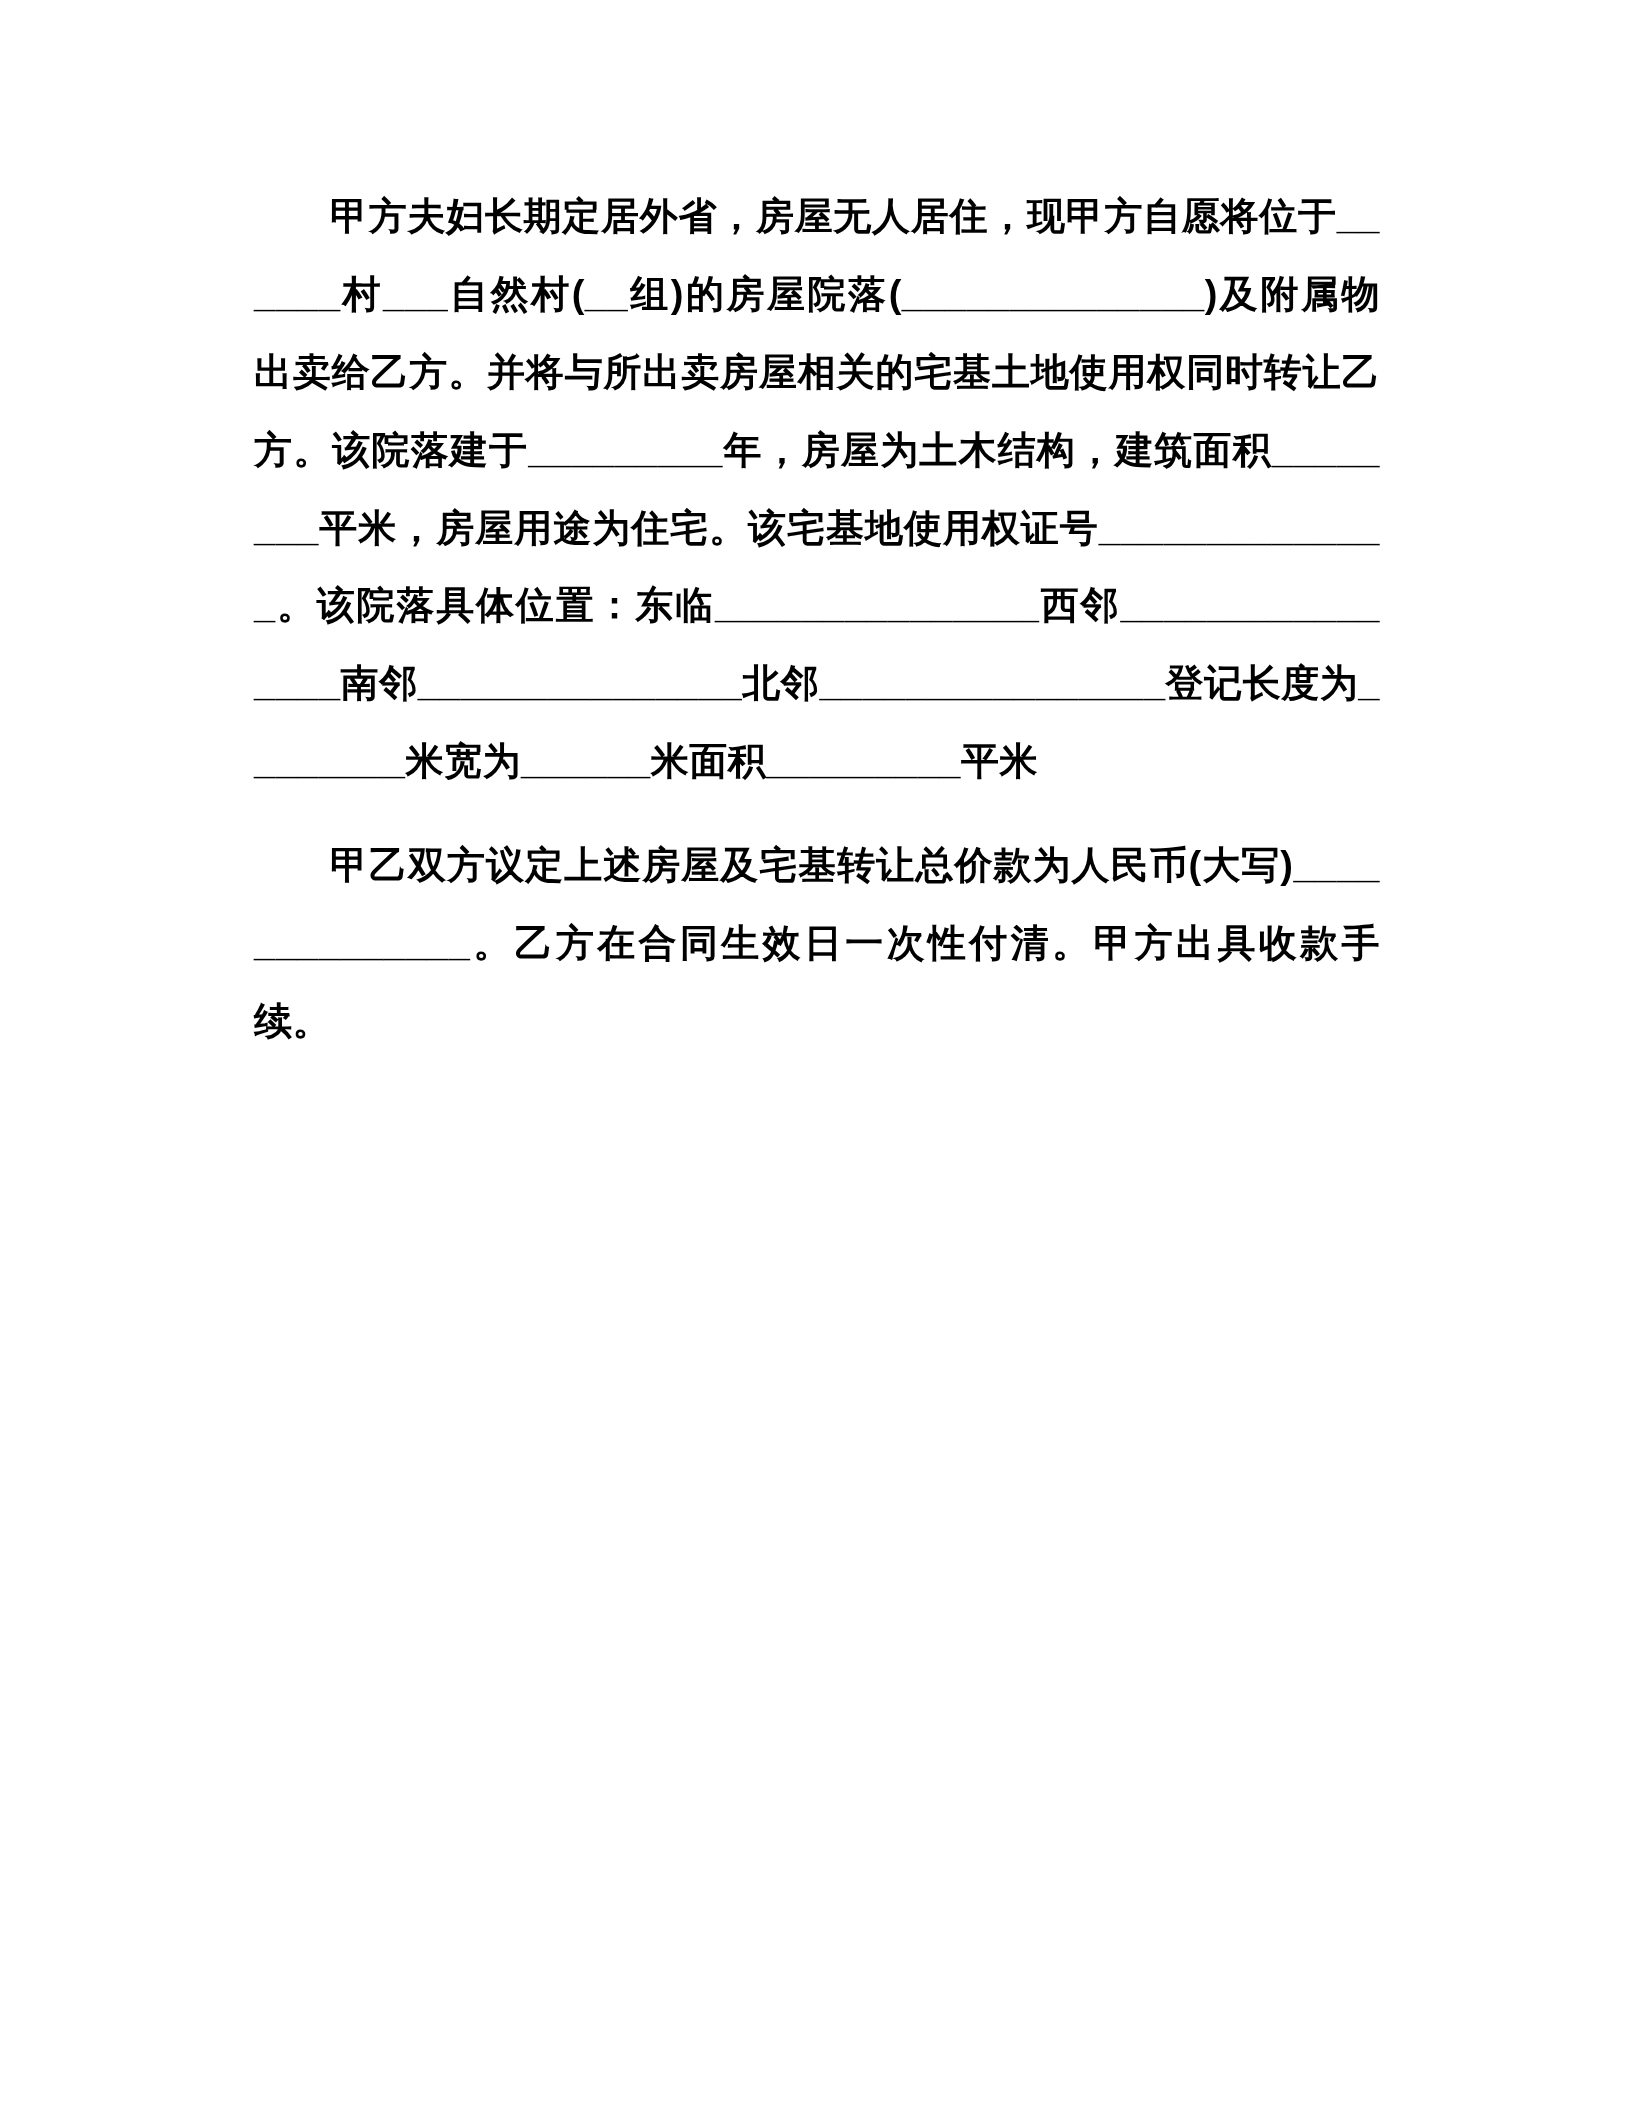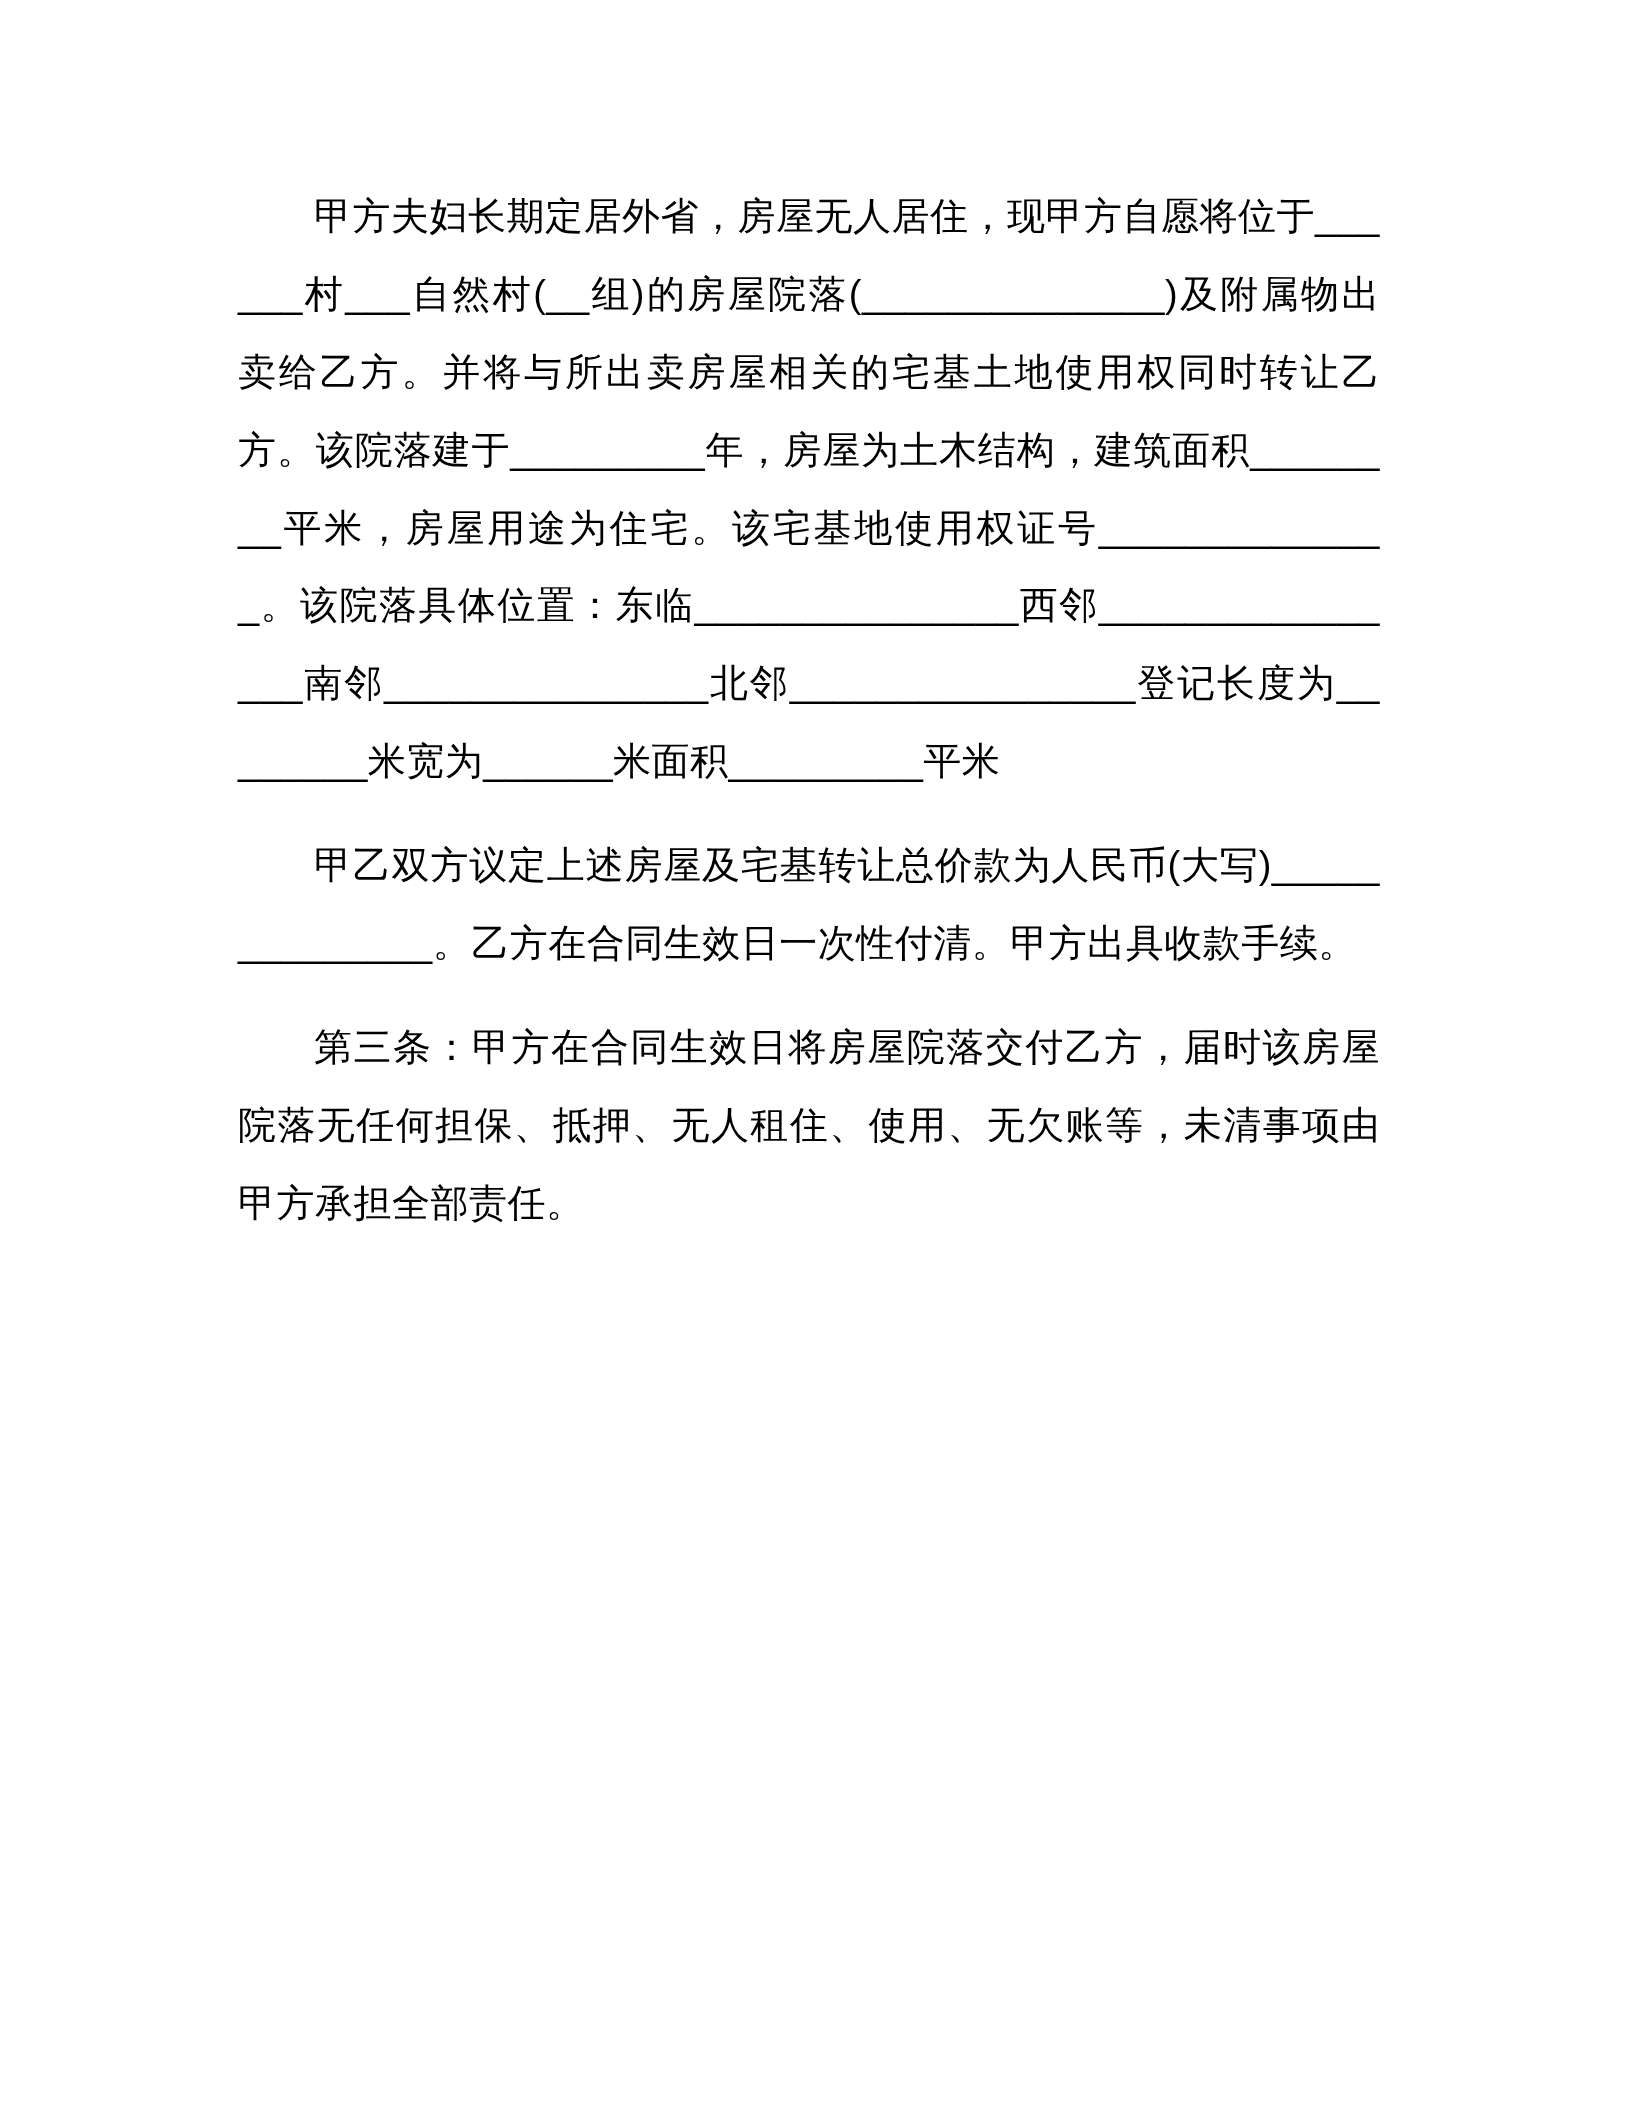--- a/index.html
+++ b/index.html
@@ -14,34 +14,33 @@
     background: #ffffff;
     box-sizing: border-box;
     padding: 178px 252px 80px 238px;
     overflow: hidden;
   }
   .contract-body {
     width: 100%;
   }
   .para {
     font-family: "Liberation Sans", "DejaVu Sans", sans-serif;
-    font-weight: normal;
+    font-weight: bold;
     font-size: 38px;
     line-height: 2.05;
     color: #000000;
     text-align: justify;
     text-justify: inter-character;
     text-indent: 2em;
-    margin: 0 0 26px 0;
+    margin: 0 0 26px 16px;
     word-break: break-all;
     letter-spacing: 0.5px;
   }
 </style>
 </head>
 <body>
 
 <div class="page">
   <div class="contract-body">
     <p class="para">甲方夫妇长期定居外省，房屋无人居住，现甲方自愿将位于______村___自然村(__组)的房屋院落(______________)及附属物出卖给乙方。并将与所出卖房屋相关的宅基土地使用权同时转让乙方。该院落建于_________年，房屋为土木结构，建筑面积________平米，房屋用途为住宅。该宅基地使用权证号______________。该院落具体位置：东临_______________西邻________________南邻_______________北邻________________登记长度为________米宽为______米面积_________平米</p>
     <p class="para">甲乙双方议定上述房屋及宅基转让总价款为人民币(大写)______________。乙方在合同生效日一次性付清。甲方出具收款手续。</p>
-    <p class="para">第三条：甲方在合同生效日将房屋院落交付乙方，届时该房屋院落无任何担保、抵押、无人租住、使用、无欠账等，未清事项由甲方承担全部责任。</p>
   </div>
 </div>
 
 </body></html>

